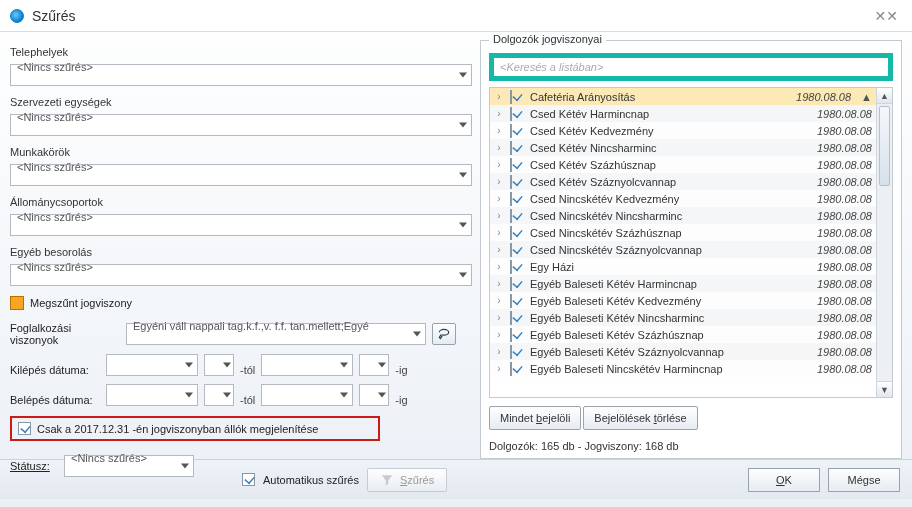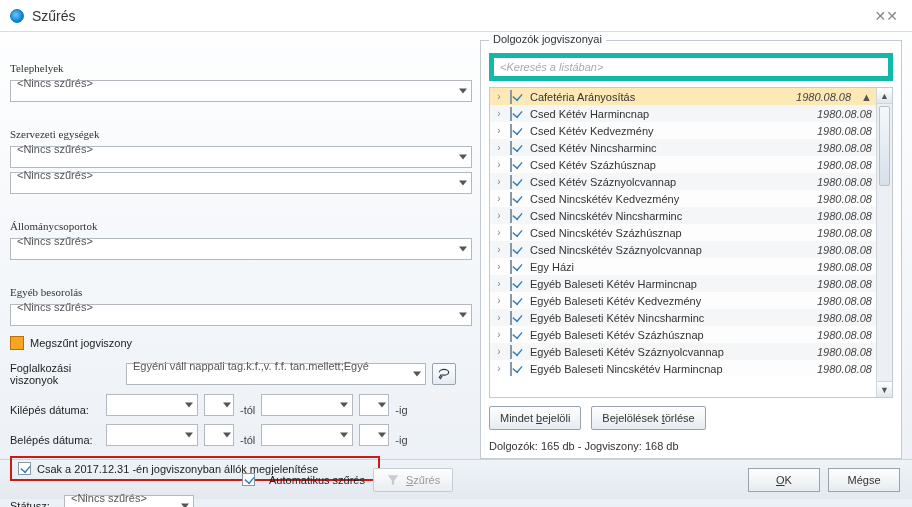--- a/index.html
+++ b/index.html
@@ -11,21 +11,21 @@
   .titlebar .appicon { width: 14px; height: 14px; border-radius: 50%; background: radial-gradient(circle at 40% 40%, #6cc6ff 0%, #0077c8 75%); border: 1px solid #0a7fc5; margin-right: 8px; }
   .titlebar .title { font-size: 14px; color: #333; }
   .titlebar .spacer { flex: 1; }
   .closebtn { color: #888; font-size: 14px; cursor: default; padding: 2px 4px; }
 
   
   .layout { display: flex; gap: 8px; padding: 8px 10px 0 10px; height: calc(100% - 80px); }
   .col-left { width: 462px; display: flex; flex-direction: column; gap: 4px; }
   .col-right { flex: 1; display: flex; flex-direction: column; }
 
-  .field-label { color: #333; margin-top: 22px; margin-bottom: 2px; font-family: Liberation Serif, serif; }
+  .field-label { color: #333; margin-top: 6px; margin-bottom: 2px; }
   .combo { position: relative; width: 100%; height: 22px; border: 1px solid #b4b9bf; background: #fff; display: flex; align-items: center; padding: 0 20px 16px 6px; color: #555; }
   .combo .caret { position: absolute; right: 4px; top: 50%; transform: translateY(-50%); width: 0; height: 0; border-left: 4px solid transparent; border-right: 4px solid transparent; border-top: 5px solid #555; }
 
   .swatch-row { display: flex; align-items: center; gap: 6px; margin-top: 6px; }
   .swatch { width: 14px; height: 14px; background: #f6a623; border: 1px solid #b97000; }
 
   .row-inline { display: flex; align-items: center; gap: 6px; margin-top: 4px; }
   .row-inline .lbl { width: 110px; }
   .row-inline .combo { width: 300px; }
   .icon-btn { width: 24px; height: 22px; border: 1px solid #98a2ad; background: linear-gradient(#fdfefe, #e4ecf3); display: flex; align-items: center; justify-content: center; border-radius: 2px; }
@@ -59,28 +59,28 @@
   .row.sel { background: #fce9b6; }
   .row .chev { color: #7e8896; width: 10px; text-align: center; font-size: 10px; }
   .row .chkcell { width: 14px; }
   .row .name { flex: 1; color: #333; }
   .row .date { font-style: italic; color: #444; }
   .scroll { position: absolute; right: 0; top: 0; bottom: 0; width: 16px; background: #eceff3; border-left: 1px solid #d0d5db; }
   .scroll .arrow { height: 16px; display: flex; align-items: center; justify-content: center; font-size: 9px; color: #555; background: linear-gradient(#fefefe,#e1e7ee); border-bottom: 1px solid #d0d5db; }
   .scroll .arrow.bot { border-top: 1px solid #d0d5db; border-bottom: none; position: absolute; bottom: 0; width: 100%; }
   .scroll .thumb { position: absolute; left: 2px; right: 2px; top: 18px; height: 80px; background: linear-gradient(#f4f8fc,#d6e0ea); border: 1px solid #b5c0cb; border-radius: 2px; }
 
-  .btn-row { display: flex; gap: 10px; margin-top: 8px; }
+  .btn-row { display: flex; gap: 2px; margin-top: 8px; }
   .btn { height: 24px; padding: 0 10px; border: 1px solid #9aa3ac; background: linear-gradient(#fefefe, #e6ecf2); border-radius: 2px; display: flex; align-items: center; justify-content: center; color: #333; }
   .btn .ul { text-decoration: underline; }
   .count-line { margin-top: 10px; color: #333; }
 
   
   .footer { height: 40px; border-top: 1px solid #cdd3d9; background: linear-gradient(#eef3f8,#e3e9ef); display: flex; align-items: center; padding: 0 12px; }
-  .footer-left { display: flex; align-items: center; gap: 14px; margin-left: 230px; }
+  .footer-left { display: flex; align-items: center; gap: 8px; margin-left: 230px; }
   .footer-spacer { flex: 1; }
   .filter-btn { height: 24px; padding: 0 12px; border: 1px solid #c6ccd3; background: linear-gradient(#fefefe,#e8edf2); border-radius: 2px; display: flex; align-items: center; gap: 6px; color: #999; margin-left: 8px; }
   .filter-btn svg { width: 14px; height: 14px; opacity: 0.5; }
   .ok-btn, .cancel-btn { height: 24px; width: 72px; border: 1px solid #9aa3ac; background: linear-gradient(#fefefe,#e6ecf2); border-radius: 0; display: flex; align-items: center; justify-content: center; color: #333; margin-left: 8px; }
   .ul { text-decoration: underline; }
 </style>
 </head>
 <body>
 
 <div class="titlebar">
@@ -99,20 +99,21 @@
       <span>&lt;Nincs szűrés&gt;</span>
       <span class="caret"></span>
     </div>
 
     <div class="field-label">Szervezeti egységek</div>
     <div class="combo">
       <span>&lt;Nincs szűrés&gt;</span>
       <span class="caret"></span>
     </div>
 
+    <div class="field-label">Munkakörök</div>
     <div class="combo">
       <span>&lt;Nincs szűrés&gt;</span>
       <span class="caret"></span>
     </div>
 
     <div class="field-label">Állománycsoportok</div>
     <div class="combo">
       <span>&lt;Nincs szűrés&gt;</span>
       <span class="caret"></span>
     </div>

